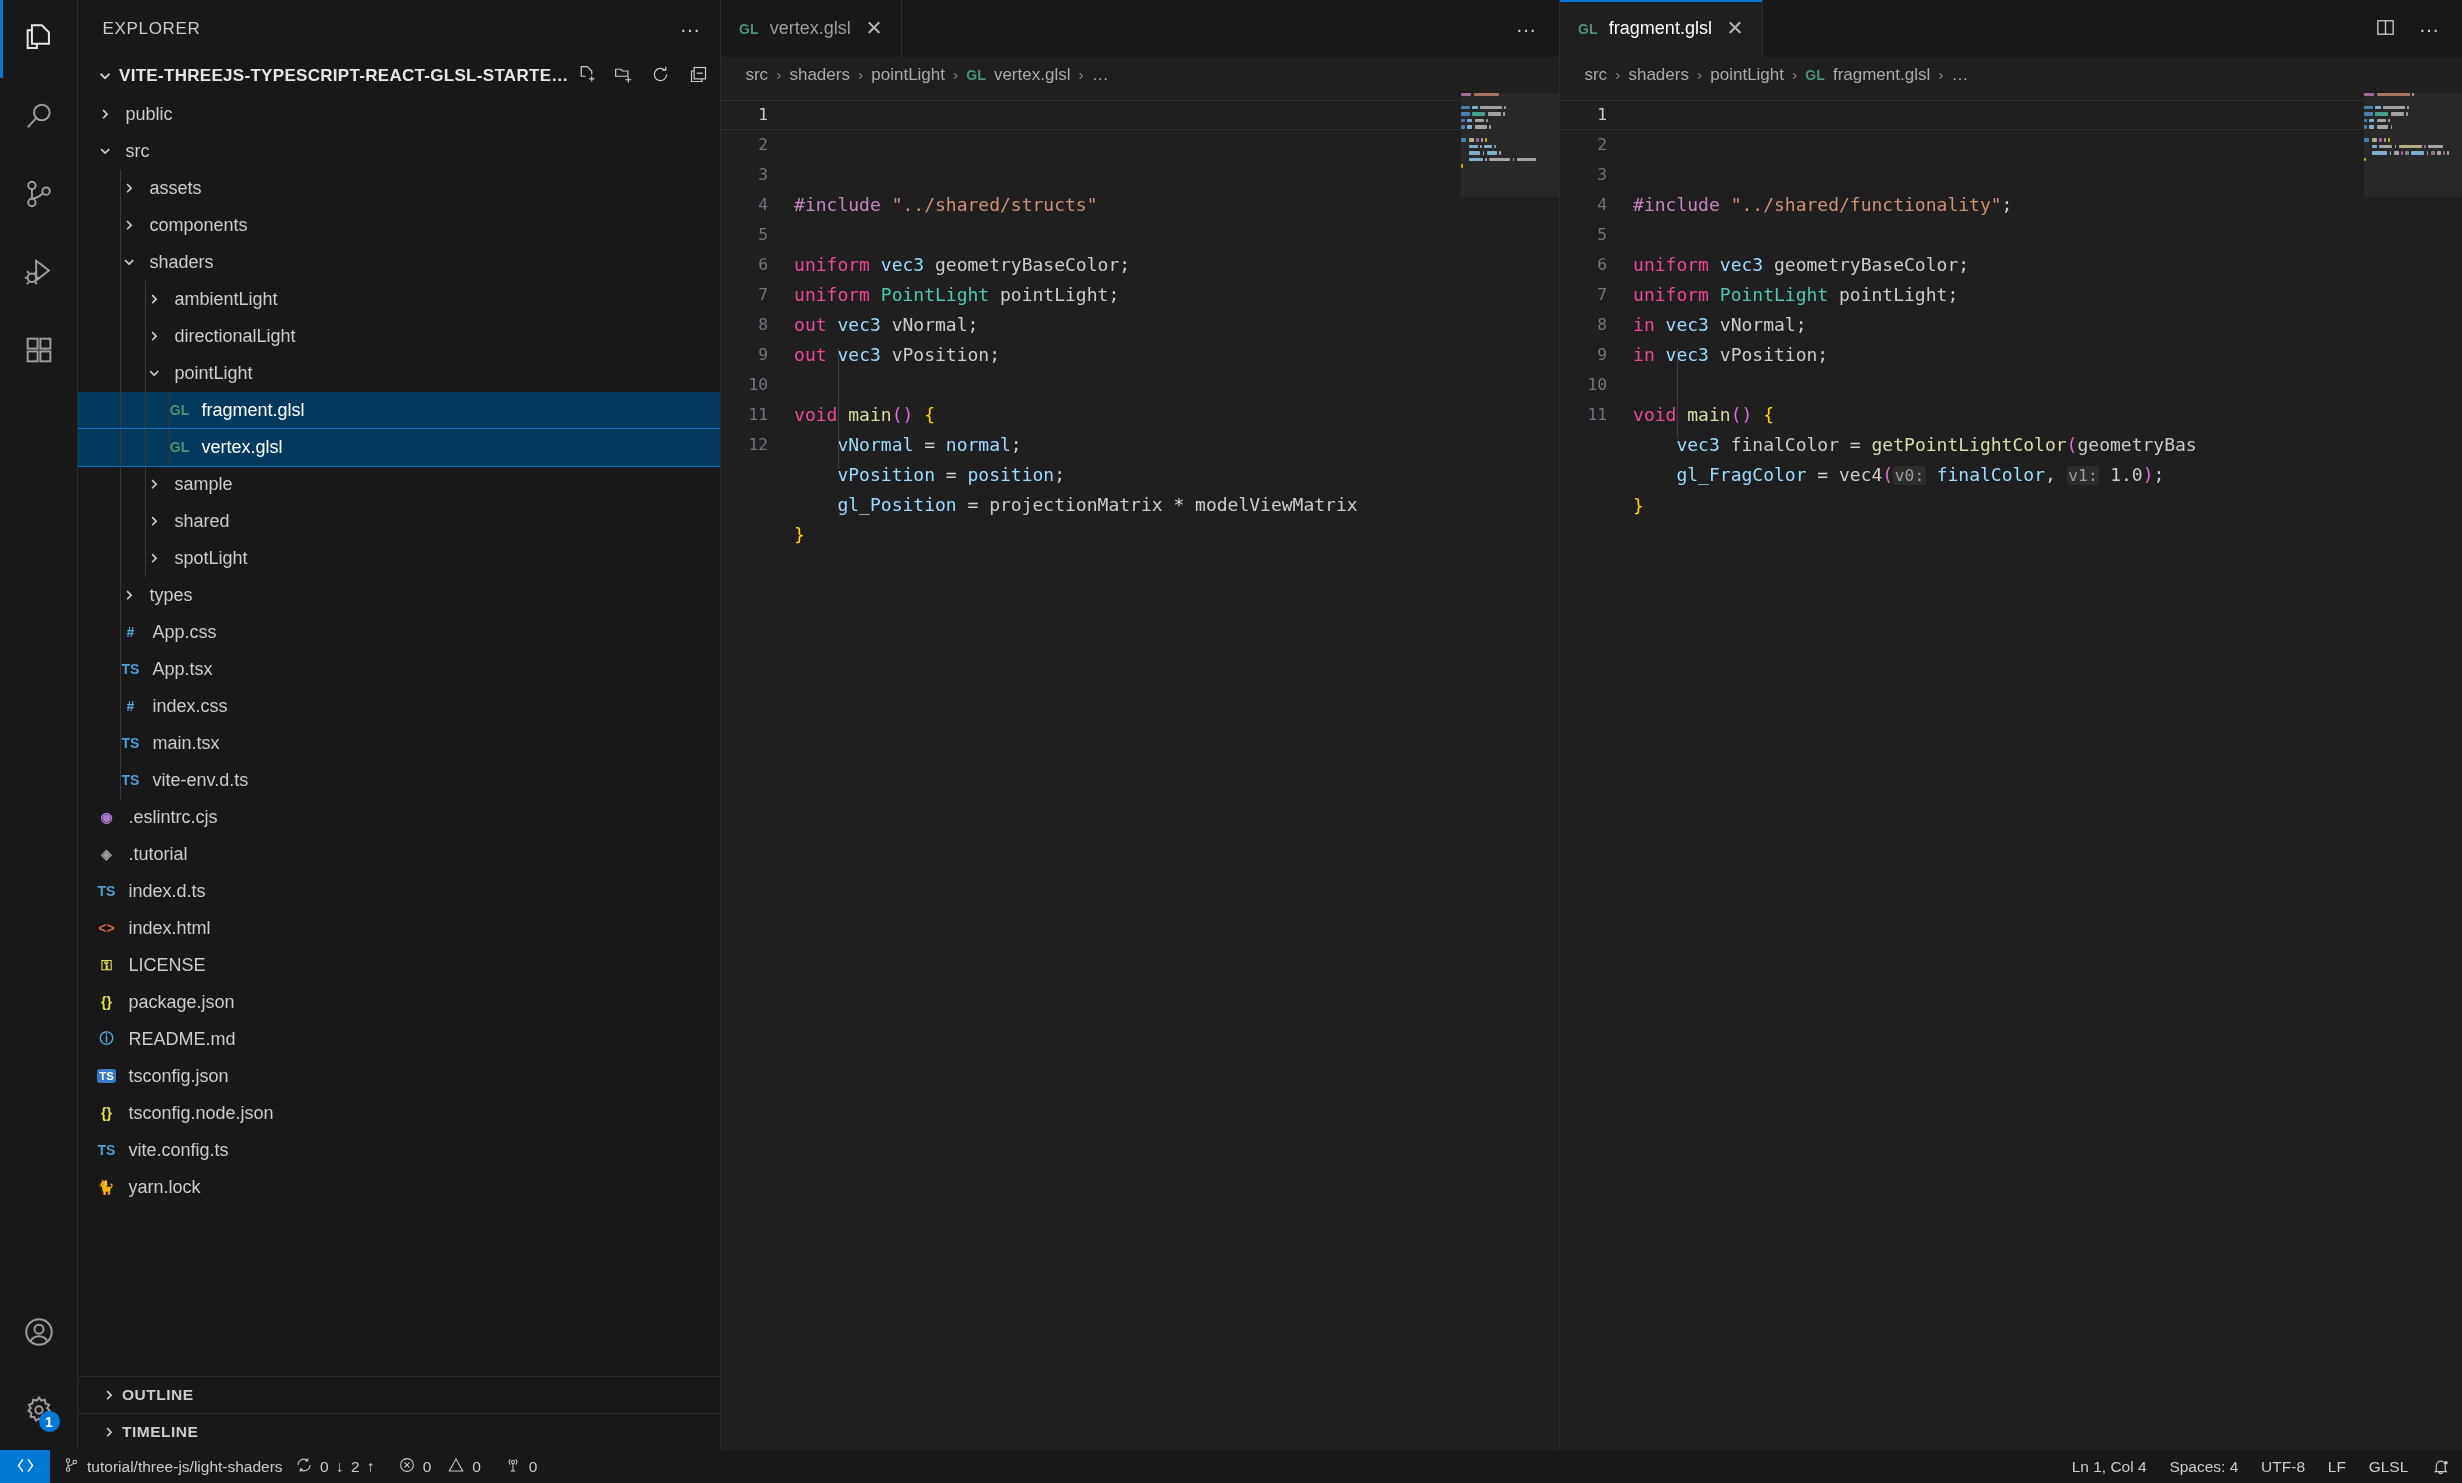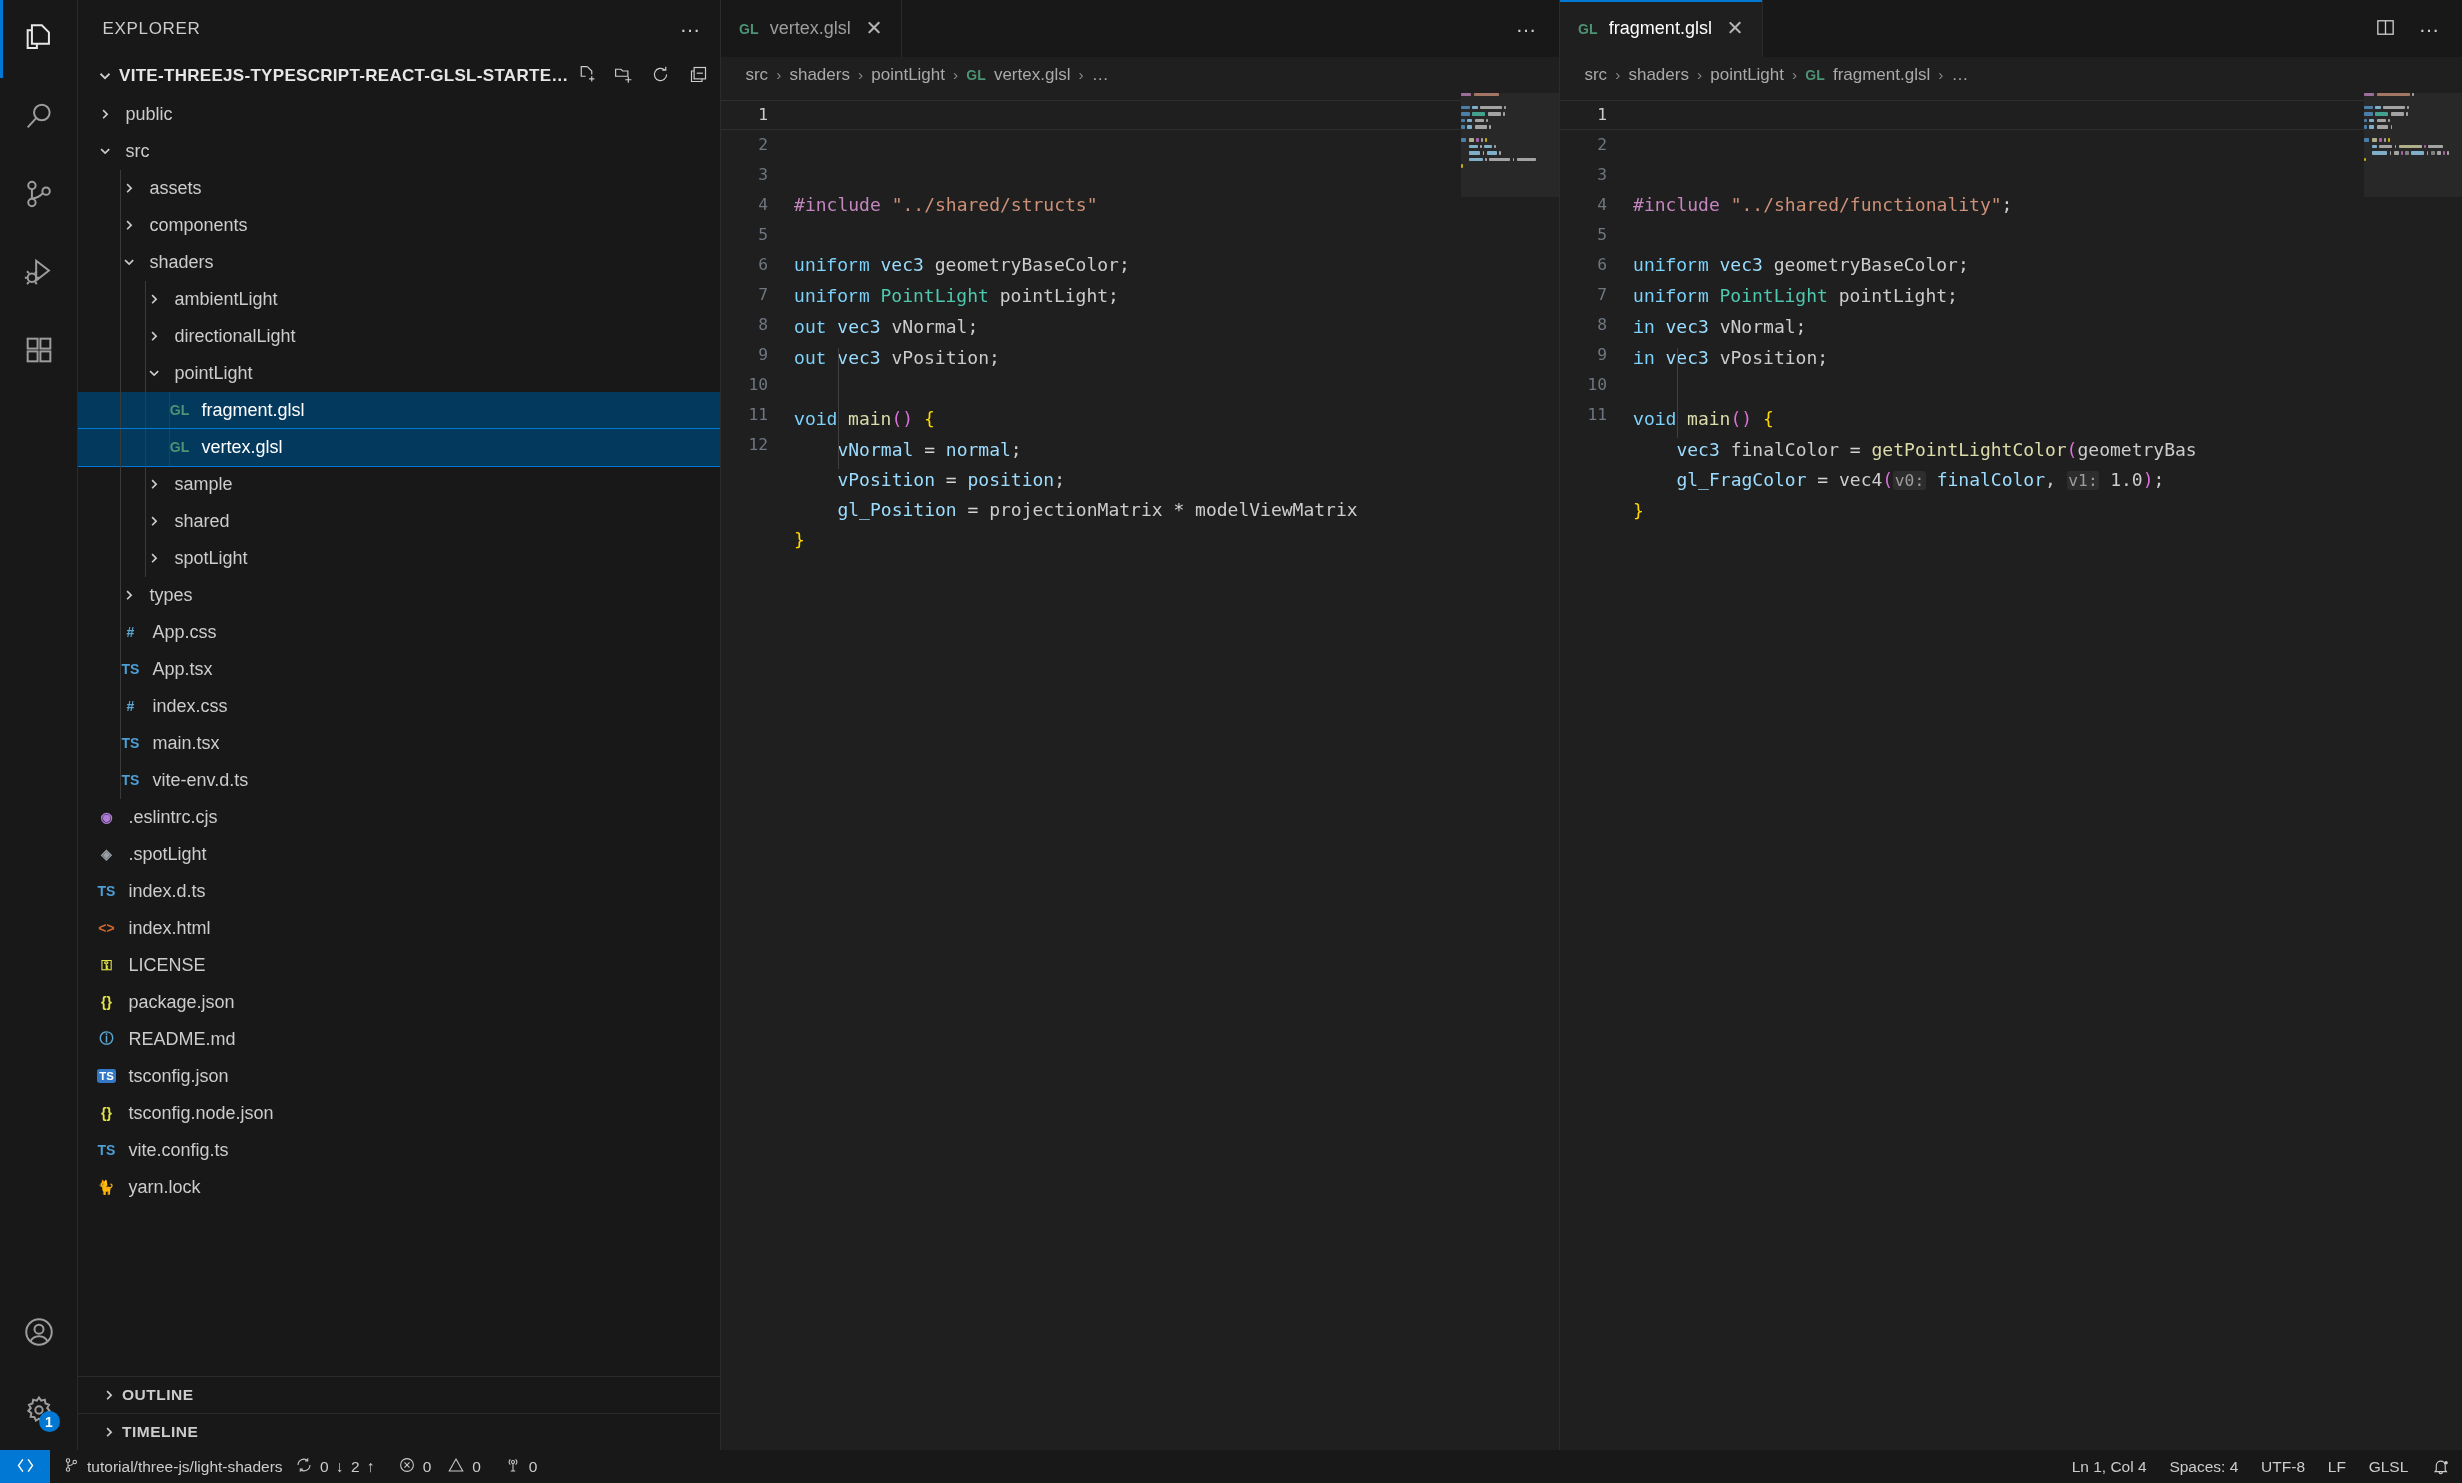--- a/index.html
+++ b/index.html
@@ -138,21 +138,21 @@
   }
   .cur-line-border {
     position:absolute; left:0; right:0; height:30px; top:6.5px;
     border-top:0.8px solid #2f2f2f; border-bottom:0.8px solid #2f2f2f; pointer-events:none;
   }
   .ind-guide { position:absolute; width:0.8px; background:#404040; }
 
   
   .t-pp   { color:#c586c0; }
   .t-str  { color:#ce9178; }
-  .t-kw   { color:#7dd3fc;font-family:Liberation Mono, monospace; }
+  .t-kw   { color:#ec4899; }
   .t-type { color:#4ec9b0; }
   .t-var  { color:#9cdcfe; }
   .t-fn   { color:#dcdcaa; }
   .t-brace{ color:#ffd700; }
   .t-paren{ color:#da70d6; }
   .t-op   { color:#d4d4d4; }
   .t-pun  { color:#cccccc; }
   .t-hint { color:#9d9d9d; background:#2d2d2d; border-radius:2.4px; padding:0 1.6px; font-size:16.3px;}
 
   .minimap {
@@ -486,21 +486,21 @@
             <span class="ficon">
               <span style="color:#b07cd8;">◉</span>
             </span>
             <span class="row-label">.eslintrc.cjs</span>
           </div>
           <div class="row">
             <span style="display:inline-block;width:13px"></span>
             <span class="ficon">
               <span style="color:#9aa0a6;">◈</span>
             </span>
-            <span class="row-label">.spotLight</span>
+            <span class="row-label">.tutorial</span>
           </div>
           <div class="row">
             <span style="display:inline-block;width:13px"></span>
             <span class="ficon">
               <span style="color:#4d9fd6;">TS</span>
             </span>
             <span class="row-label">index.d.ts</span>
           </div>
           <div class="row">
             <span style="display:inline-block;width:13px"></span>

